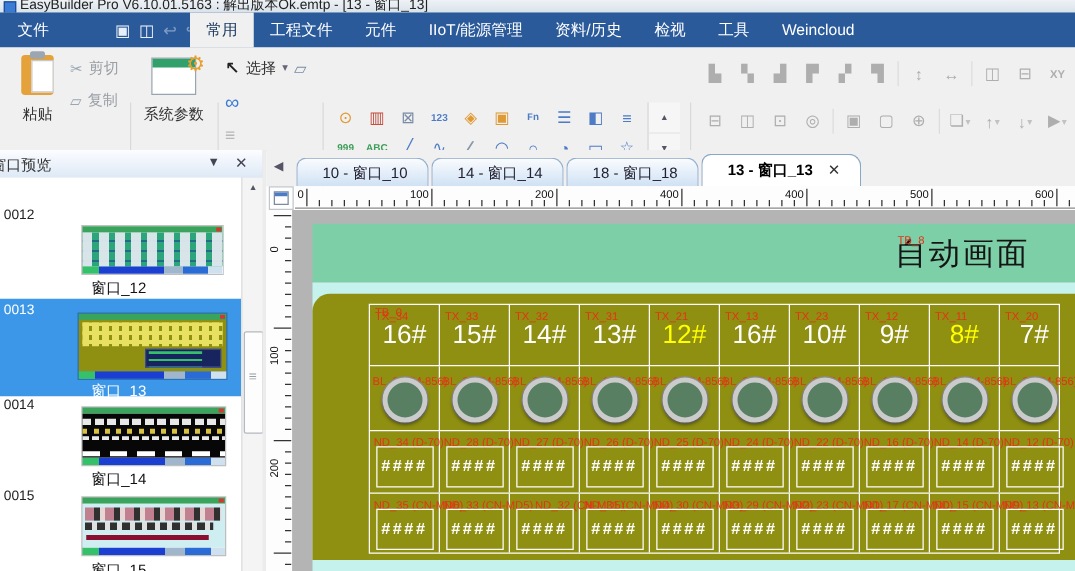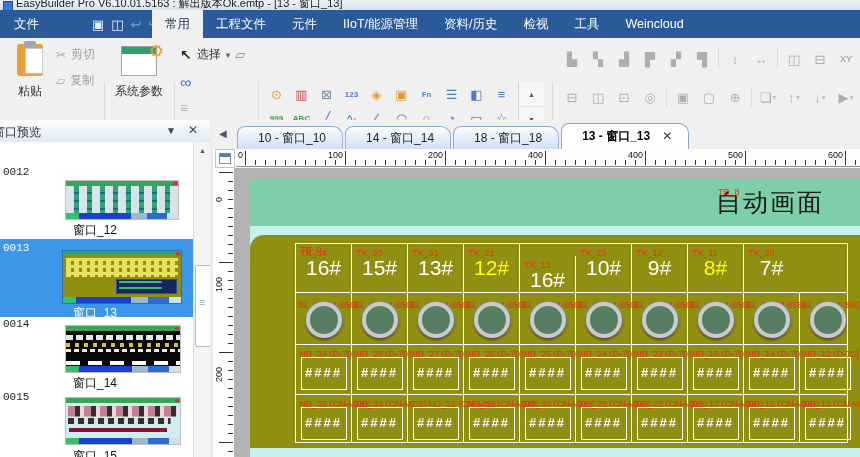--- a/index.html
+++ b/index.html
@@ -46,21 +46,21 @@
   .ali.xy{font-size:9px;font-weight:bold;}
   .ali .caret{font-size:8px;color:#c2c2c2;margin-left:1px;}
   .asep{width:1px;height:20px;background:#dcdcdc;margin:0 4px 0 2px;}
   
   #leftpanel{left:0;top:120px;width:210px;height:337px;background:#fff;border-right:1px solid #c8c8c8;}
   #lp-header{position:absolute;left:0;top:0;width:210px;height:22px;background:linear-gradient(#fcfdff,#dde9f6);border-bottom:1px solid #c4d2e2;overflow:hidden;}
   #lp-title{position:absolute;left:-7px;top:4px;font-size:12px;color:#333;}
   #lp-caret{position:absolute;right:34px;top:5px;font-size:10px;color:#445;}
   #lp-close{position:absolute;right:12px;top:3px;font-size:12px;color:#445;font-weight:bold;}
   #lp-body{position:absolute;left:0;top:22px;width:193px;height:315px;overflow:hidden;background:#fff;}
-  .wp-id{position:absolute;left:3px;font-size:11px;color:#222;font-family:Liberation Mono, monospace;}
+  .wp-id{position:absolute;left:3px;font-size:11px;color:#222;}
   .wp-name{position:absolute;left:0;width:190px;text-align:center;font-size:12px;color:#111;}
   .wp-sel{position:absolute;left:0;width:193px;background:#3d97e8;}
   .thumb{position:absolute;display:flex;flex-direction:column;box-shadow:0 0 0 1px rgba(0,0,0,.25);}
   .thumb .tb{height:5px;background:#3aa35c;position:relative;flex:0 0 auto;}
   .thumb .tb::after{content:"";position:absolute;right:1px;top:1px;width:4px;height:3px;background:#e03030;}
   .thumb .bd{flex:1 1 auto;position:relative;}
   .thumb .bb{height:6px;flex:0 0 auto;background:linear-gradient(90deg,#35c06a 0 13px,#1b3fd0 13px 58%,#9fb6cc 58% 72%,#2b6bd6 72% 90%,#cfe0ee 90%);}
   .bd12{background:#2ca47c;background-image:repeating-linear-gradient(90deg,rgba(225,232,238,.95) 0 8px,rgba(0,0,0,0) 8px 13px),repeating-linear-gradient(180deg,rgba(0,0,0,0) 0 6px,rgba(25,60,140,.55) 6px 8px);}
   .bd13{background:#8f8f12;}
   .bd13::before{content:"";position:absolute;left:3px;top:2px;right:3px;height:46%;background:repeating-linear-gradient(90deg,#e8e060 0 5px,rgba(0,0,0,0) 5px 8px),repeating-linear-gradient(180deg,#e8e060 0 3px,rgba(0,0,0,0) 3px 7px);}
@@ -419,29 +419,33 @@
     <div id="grid">
         <div class="grow" style="height: 48px;">
           <div class="cell" style="z-index: 1;">
             <span class="obj-tag" style="left: 4px; top: 4px; text-align: center;">TX_34</span>
             <span class="cellnum" style="color: rgb(255, 255, 255);">16#</span>
           </div>
           <div class="cell" style="z-index: 2;">
             <span class="obj-tag" style="left: 4px; top: 4px;">TX_33</span>
             <span class="cellnum" style="color: rgb(255, 255, 255);">15#</span>
           </div>
+          <div class="cell" style="z-index: 3;">
+            <span class="obj-tag" style="left: 4px; top: 4px;">TX_32</span>
+            <span class="cellnum" style="color: rgb(255, 255, 255);">14#</span>
+          </div>
           <div class="cell" style="z-index: 4;">
             <span class="obj-tag" style="left: 4px; top: 4px;">TX_31</span>
             <span class="cellnum" style="color: rgb(255, 255, 255);">13#</span>
           </div>
           <div class="cell" style="z-index: 5;">
             <span class="obj-tag" style="left: 4px; top: 4px;">TX_21</span>
             <span class="cellnum" style="color: rgb(255, 255, 0);">12#</span>
           </div>
-          <div class="cell" style="z-index: 6; margin-top: 12px;">
+          <div class="cell" style="z-index: 6;">
             <span class="obj-tag" style="left: 4px; top: 4px;">TX_13</span>
             <span class="cellnum" style="color: rgb(255, 255, 255);">16#</span>
           </div>
           <div class="cell" style="z-index: 7;">
             <span class="obj-tag" style="left: 4px; top: 4px; text-align: right;">TX_23</span>
             <span class="cellnum" style="color: rgb(255, 255, 255);">10#</span>
           </div>
           <div class="cell" style="z-index: 8;">
             <span class="obj-tag" style="left: 4px; top: 4px;">TX_12</span>
             <span class="cellnum" style="color: rgb(255, 255, 255);">9#</span>

